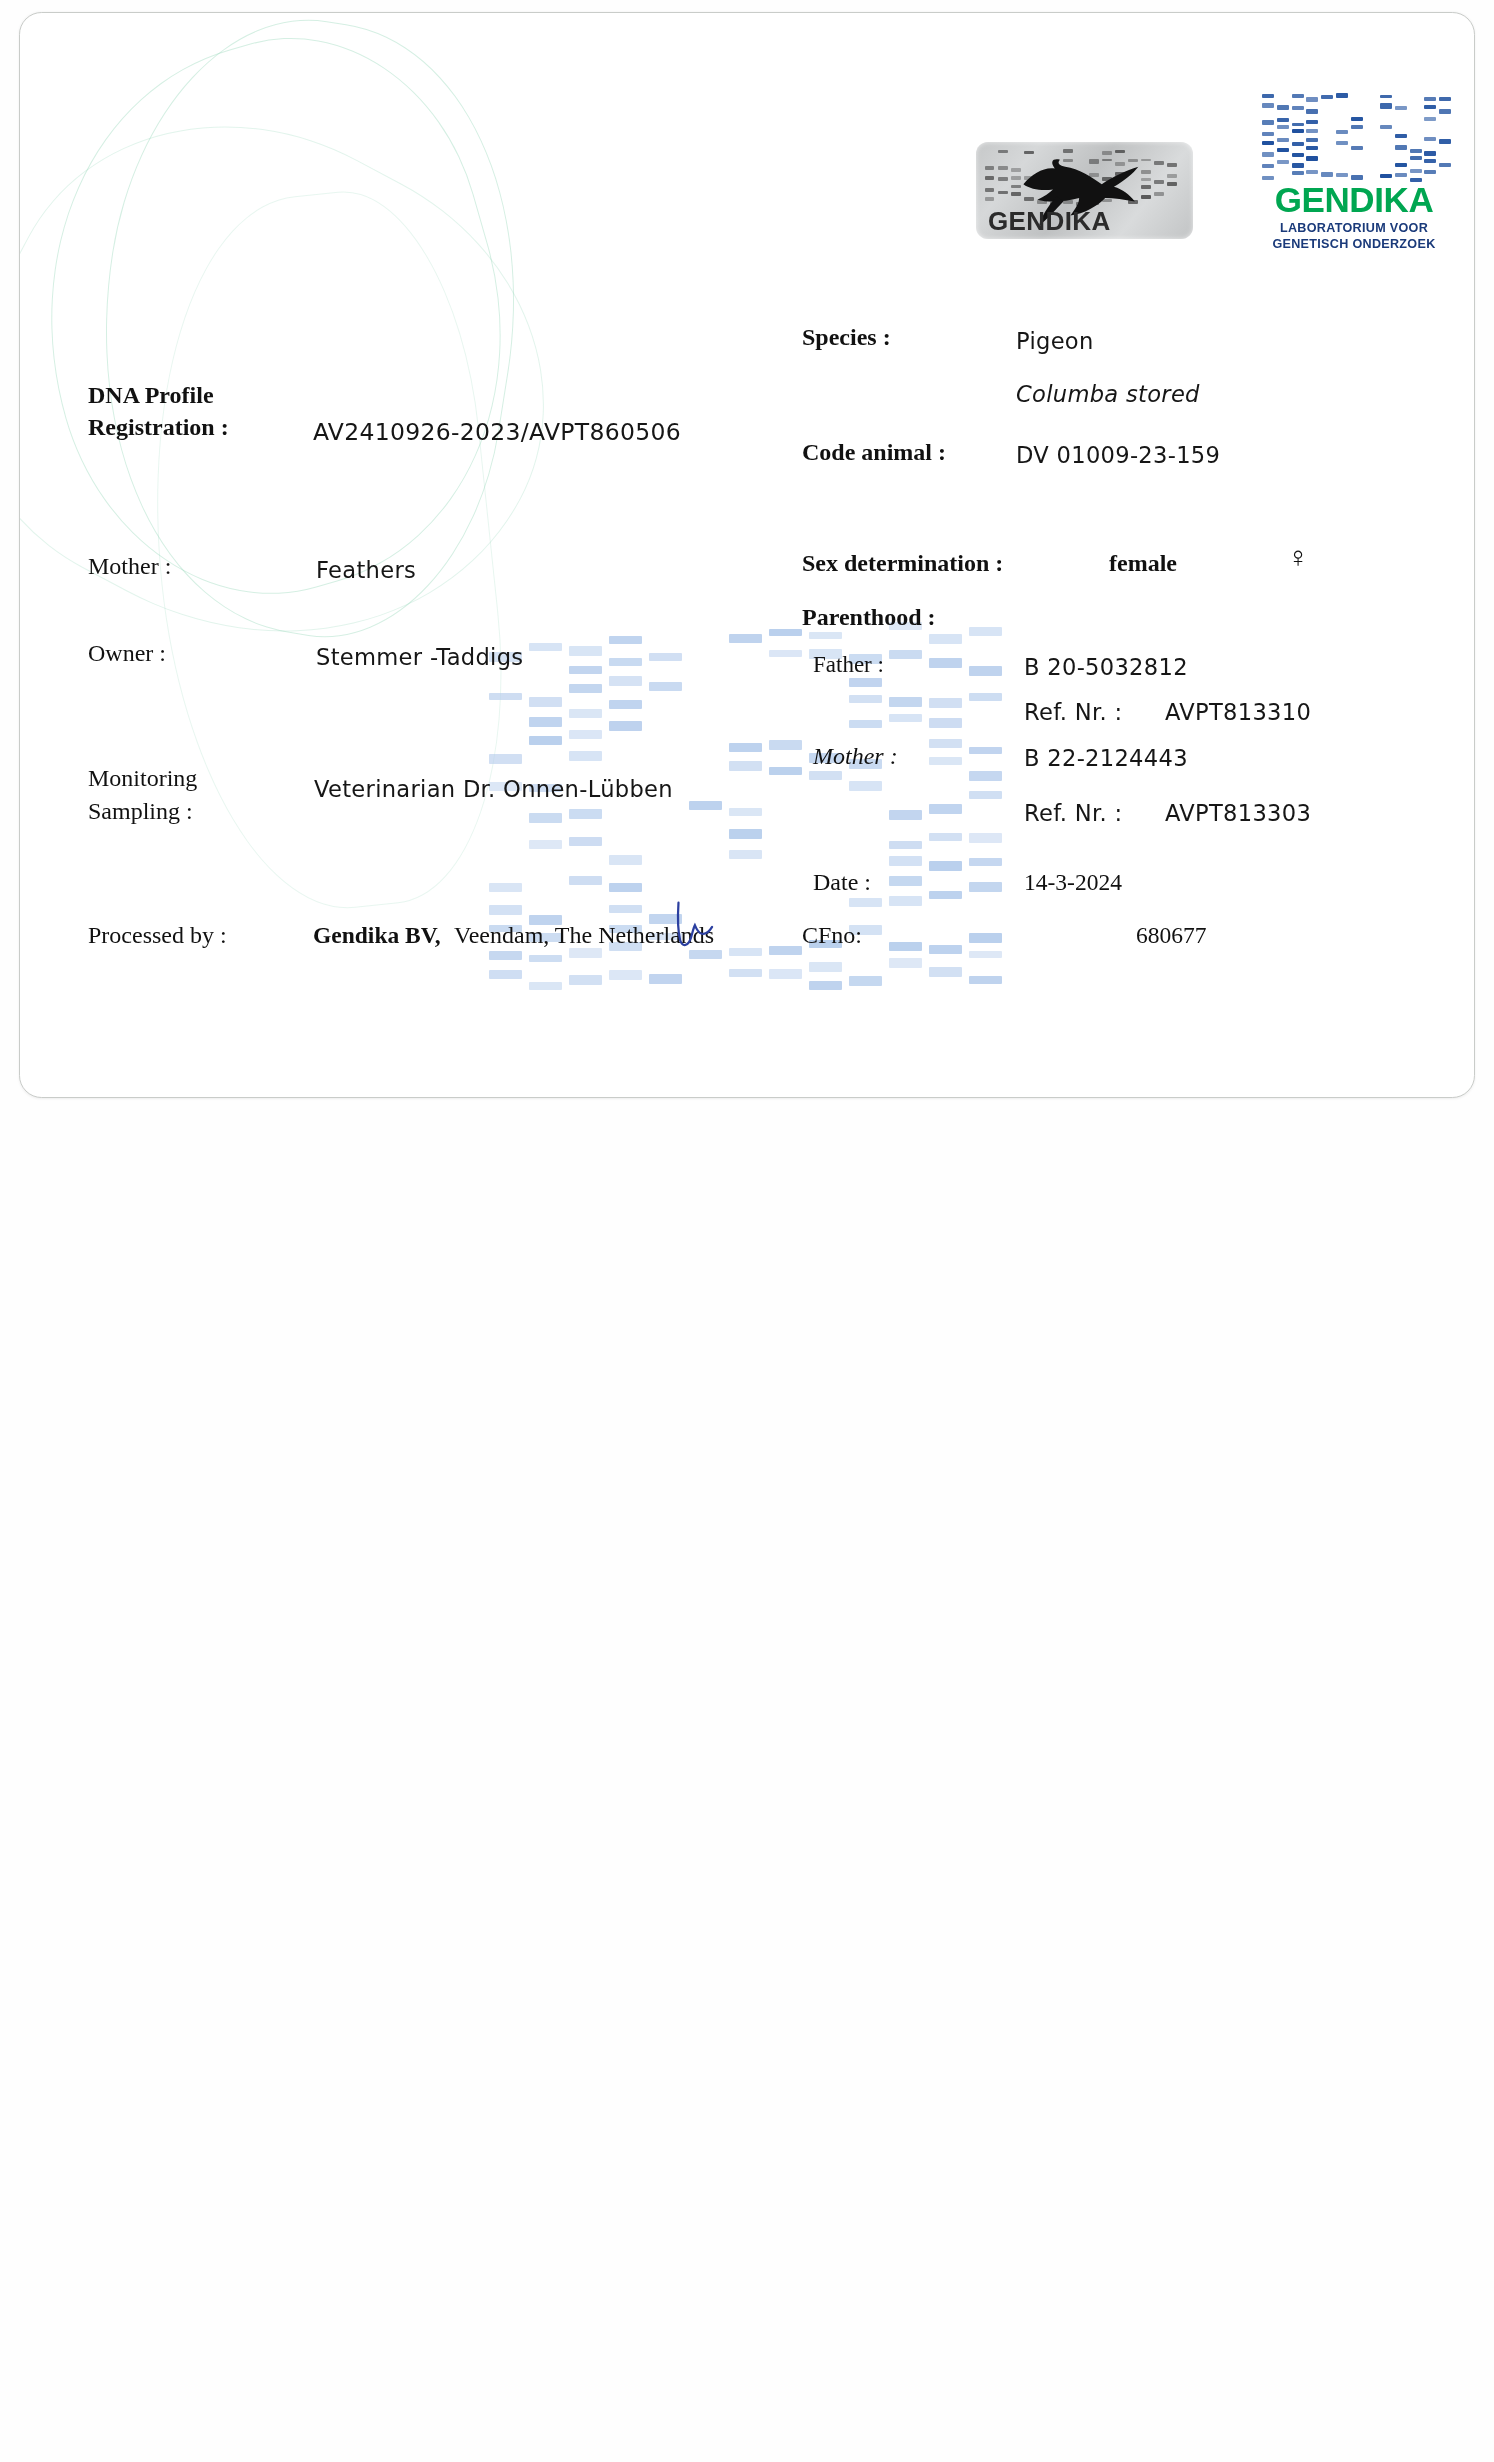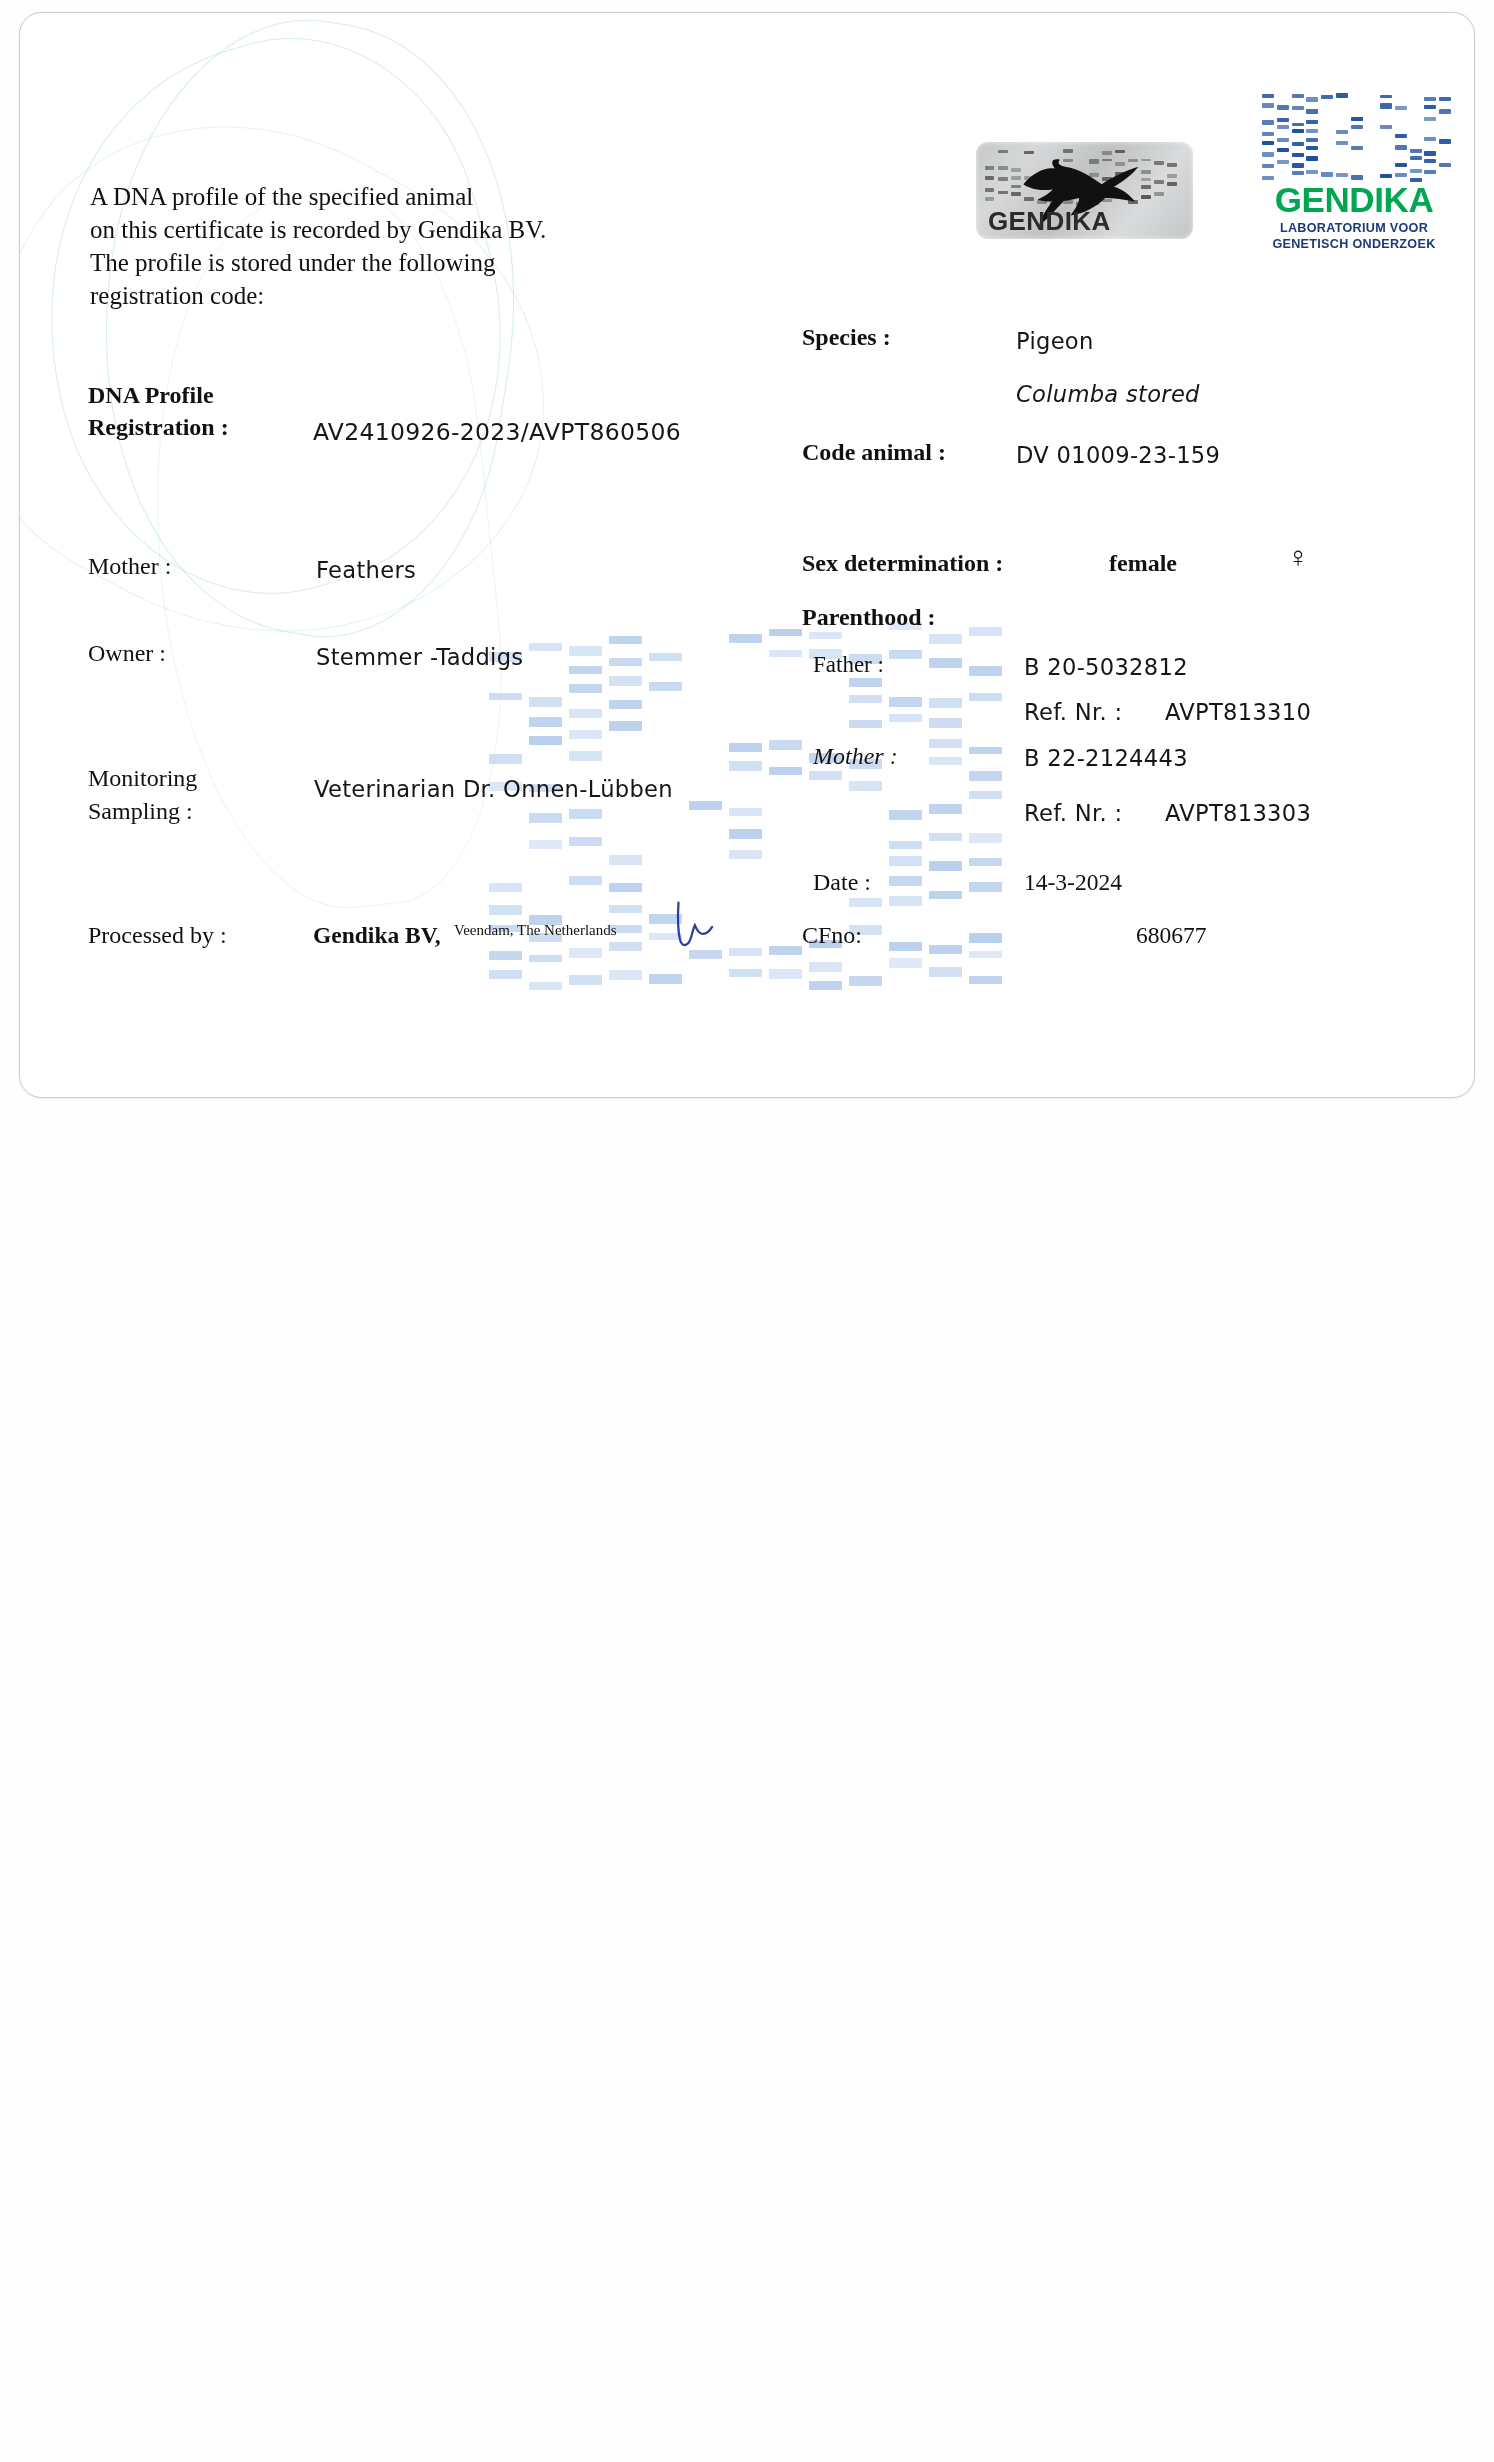--- a/index.html
+++ b/index.html
@@ -327,26 +327,20 @@
         <div class="band" style="left: 480px; top: 170px; width: 33px; height: 7.8px; opacity: 0.64; background: rgb(182, 205, 236);"></div>
         <div class="band" style="left: 480px; top: 212px; width: 33px; height: 10.4px; opacity: 0.47; background: rgb(182, 205, 236);"></div>
         <div class="band" style="left: 480px; top: 237px; width: 33px; height: 7.8px; opacity: 0.8; background: rgb(182, 205, 236);"></div>
         <div class="band" style="left: 480px; top: 261px; width: 33px; height: 10.4px; opacity: 0.82; background: rgb(182, 205, 236);"></div>
         <div class="band" style="left: 480px; top: 312px; width: 33px; height: 9.6px; opacity: 0.94; background: rgb(182, 205, 236);"></div>
         <div class="band" style="left: 480px; top: 330px; width: 33px; height: 7px; opacity: 0.46; background: rgb(182, 205, 236);"></div>
         <div class="band" style="left: 480px; top: 355px; width: 33px; height: 7.8px; opacity: 0.88; background: rgb(182, 205, 236);"></div>
       </div>
 
 
-    <div id="intro-block">
-      <div>A DNA profile of the specified animal</div>
-      <div>on this certificate is recorded by Gendika BV.</div>
-      <div>The profile is stored under the following</div>
-      <div>registration code:</div>
-    </div>
 
     <div id="hologram-badge">
         <div class="holo-band" style="left: 191px; top: 40px; width: 9.6px; height: 4.3px; opacity: 0.74;"></div>
         <div class="holo-band" style="left: 191px; top: 32px; width: 9.6px; height: 3.5px; opacity: 0.38;"></div>
         <div class="holo-band" style="left: 191px; top: 21px; width: 9.6px; height: 3.5px; opacity: 0.64;"></div>
         <div class="holo-band" style="left: 178px; top: 50px; width: 9.6px; height: 3.5px; opacity: 0.44;"></div>
         <div class="holo-band" style="left: 178px; top: 38px; width: 9.6px; height: 3.5px; opacity: 0.6;"></div>
         <div class="holo-band" style="left: 178px; top: 19px; width: 9.6px; height: 3.5px; opacity: 0.6;"></div>
         <div class="holo-band" style="left: 165px; top: 53px; width: 9.6px; height: 3.5px; opacity: 0.8;"></div>
         <div class="holo-band" style="left: 165px; top: 43px; width: 9.6px; height: 4.3px; opacity: 0.69;"></div>
@@ -491,21 +485,21 @@
 
     <div class="lbl" style="left:68px; top:627px; font-size:24px;">Owner :</div>
     <div class="val-hand" style="left:296px; top:631px; font-size:22.6px;">Stemmer -Taddigs</div>
 
     <div class="lbl" style="left:68px; top:752px; font-size:24px;">Monitoring</div>
     <div class="lbl" style="left:68px; top:785px; font-size:24px;">Sampling :</div>
     <div class="val-hand" style="left:294px; top:763px; font-size:22.6px;">Veterinarian Dr. Onnen-Lübben</div>
 
     <div class="lbl" style="left:68px; top:909px; font-size:24px;">Processed by :</div>
     <div class="val-serif" style="left:293px; top:909px; font-size:23.5px; font-weight:bold;">Gendika BV,</div>
-    <div class="val-serif" style="left:434px; top:909px; font-size:15px;">Veendam, The Netherlands</div>
+    <div class="val-serif" style="left:434px; top:909px; font-size:24px;">Veendam, The Netherlands</div>
 
     <svg id="signature-mark" width="42" height="50" viewBox="0 0 48 58">
       <path d="M6 2 C5 18 5 34 8 46 C11 54 17 52 20 44 C22 38 23 32 25 28
                C27 33 29 37 33 38 C38 39 42 35 45 30" stroke="#2b3fa0" stroke-width="2.6" fill="none" stroke-linecap="round"></path>
     </svg>
 
     <div class="lbl lbl-bold" style="left:782px; top:311px; font-size:24px;">Species :</div>
     <div class="val-hand" style="left:996px; top:315px; font-size:22.6px;">Pigeon</div>
     <div class="val-hand" style="left:996px; top:368px; font-size:22.6px; font-style:italic;">Columba stored</div>
 

